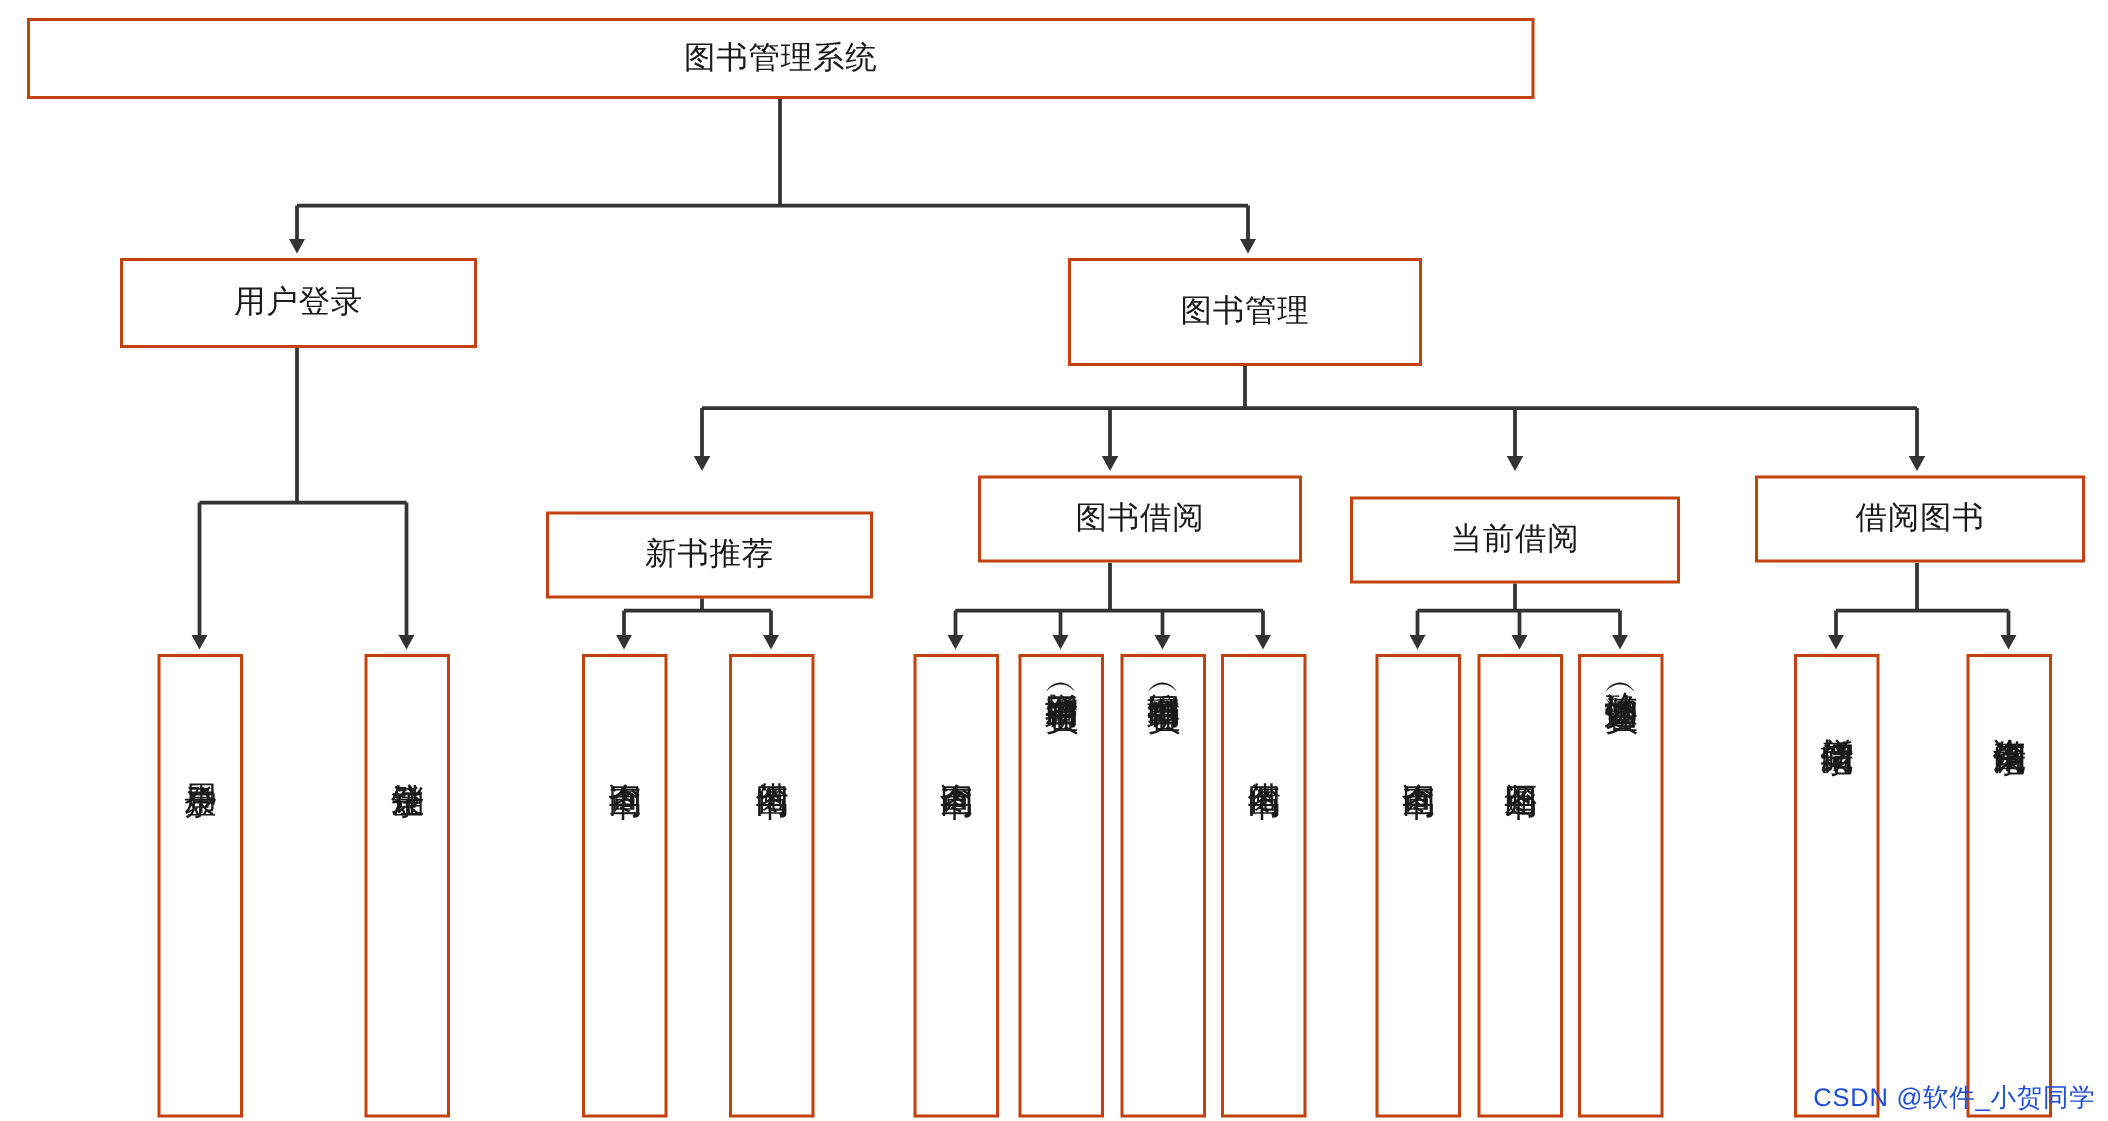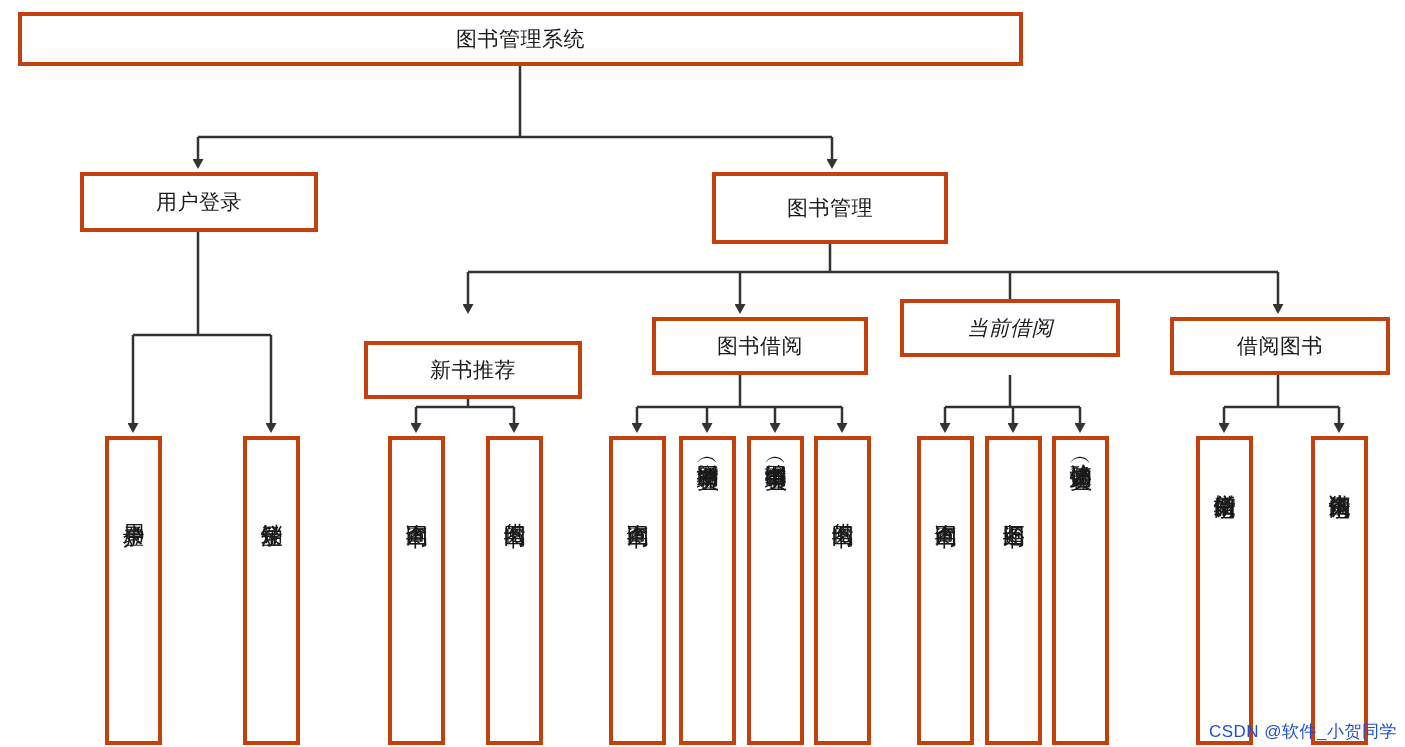--- a/index.html
+++ b/index.html
@@ -20,21 +20,21 @@
   #edges {
     position: absolute;
     left: 0;
     top: 0;
     width: 1405px;
     height: 747px;
   }
   .node {
     position: absolute;
     box-sizing: border-box;
-    border: 4px solid #c2410c;
+    border: 2px solid #c2410c;
     background: #ffffff;
     display: flex;
     align-items: center;
     justify-content: center;
     color: #1a1a1a;
     z-index: 2;
   }
   .node .label {
     display: block;
     text-align: center;
@@ -144,21 +144,21 @@
   <div class="node horizontal" style="left:712px; top:172px; width:236px; height:72px;">
     <span class="label">图书管理</span>
   </div>
 
   <div class="node horizontal" style="left:364px; top:317px; width:218px; height:58px;margin-top:24px;">
     <span class="label">新书推荐</span>
   </div>
   <div class="node horizontal" style="left:632px; top:317px; width:216px; height:58px;margin-left:20px;">
     <span class="label">图书借阅</span>
   </div>
-  <div class="node horizontal" style="left:900px; top:299px; width:220px; height:58px;font-style:italic;">
+  <div class="node horizontal" style="left:900px; top:331px; width:220px; height:58px;">
     <span class="label">当前借阅</span>
   </div>
   <div class="node horizontal" style="left:1170px; top:317px; width:220px; height:58px;">
     <span class="label">借阅图书</span>
   </div>
 
   <div class="node leaf pad-a" style="left:105px; top:436px; width:57px; height:309px;">
     <span class="label">用户登录</span>
   </div>
   <div class="node leaf pad-a" style="left:243px; top:436px; width:57px; height:309px;">

